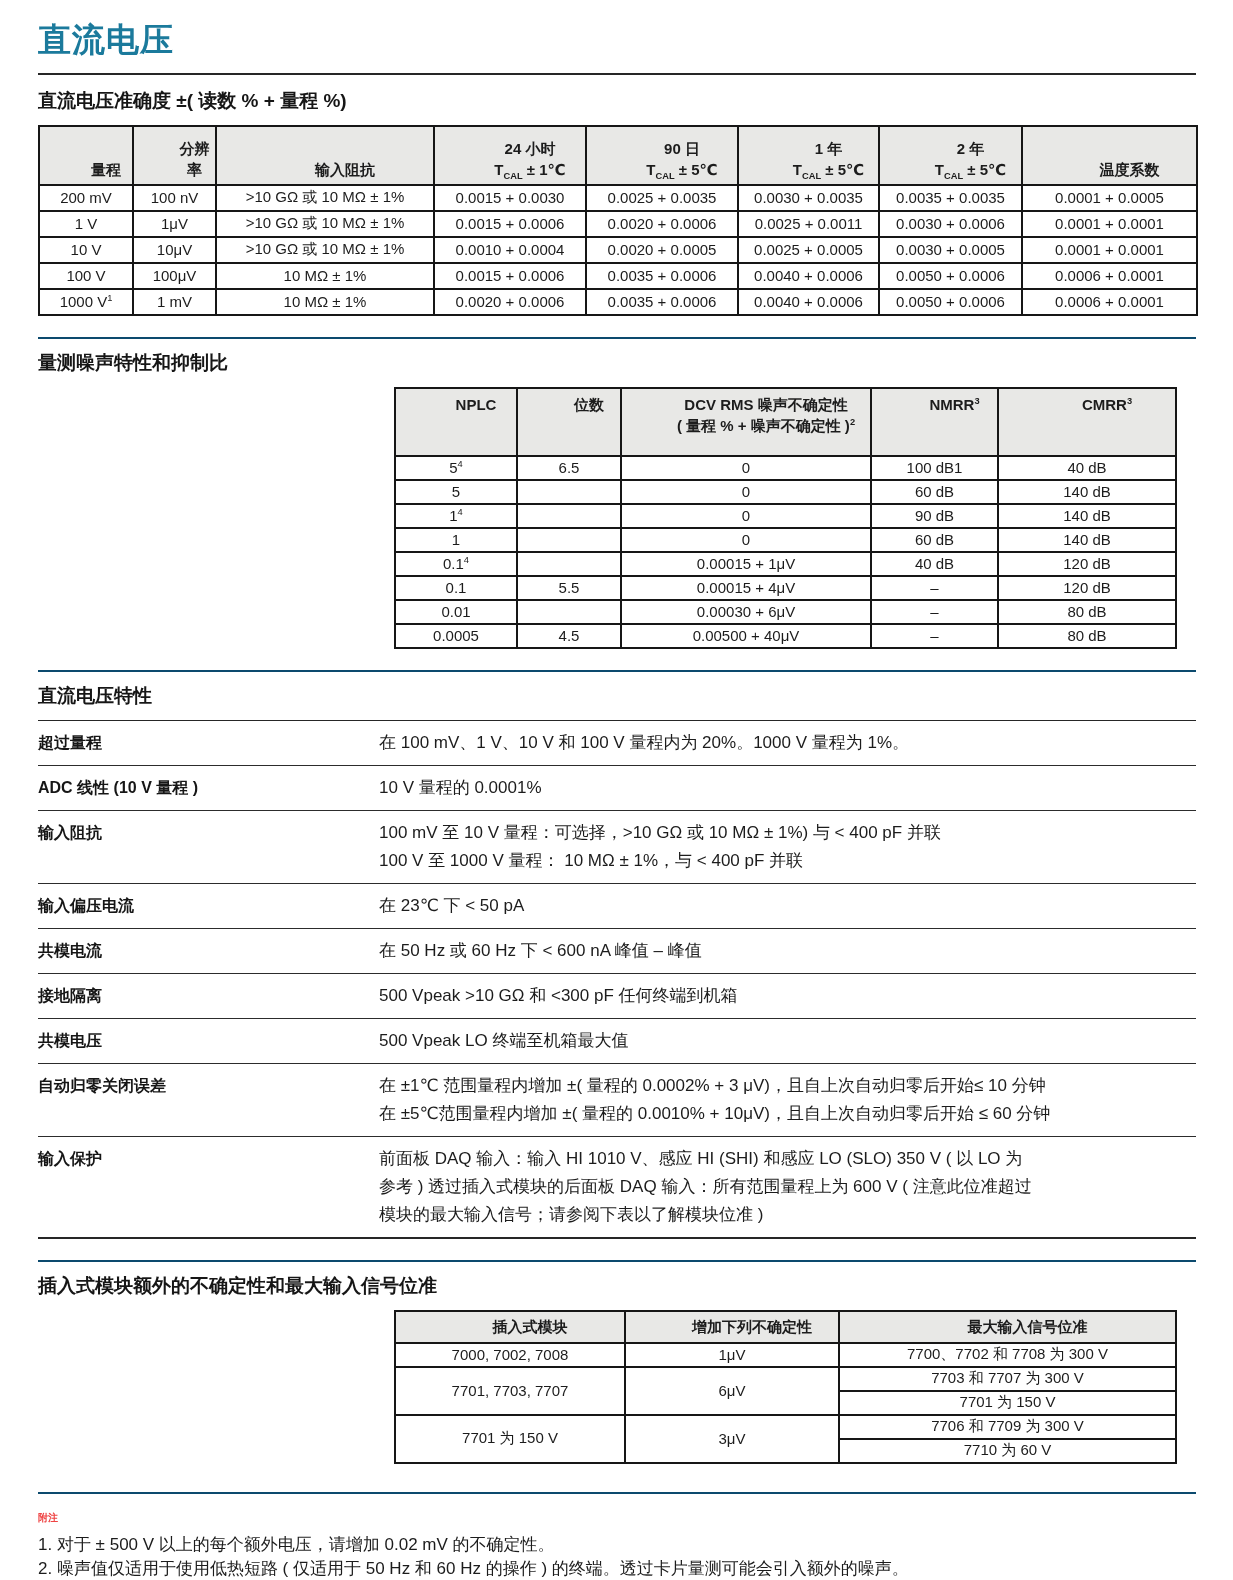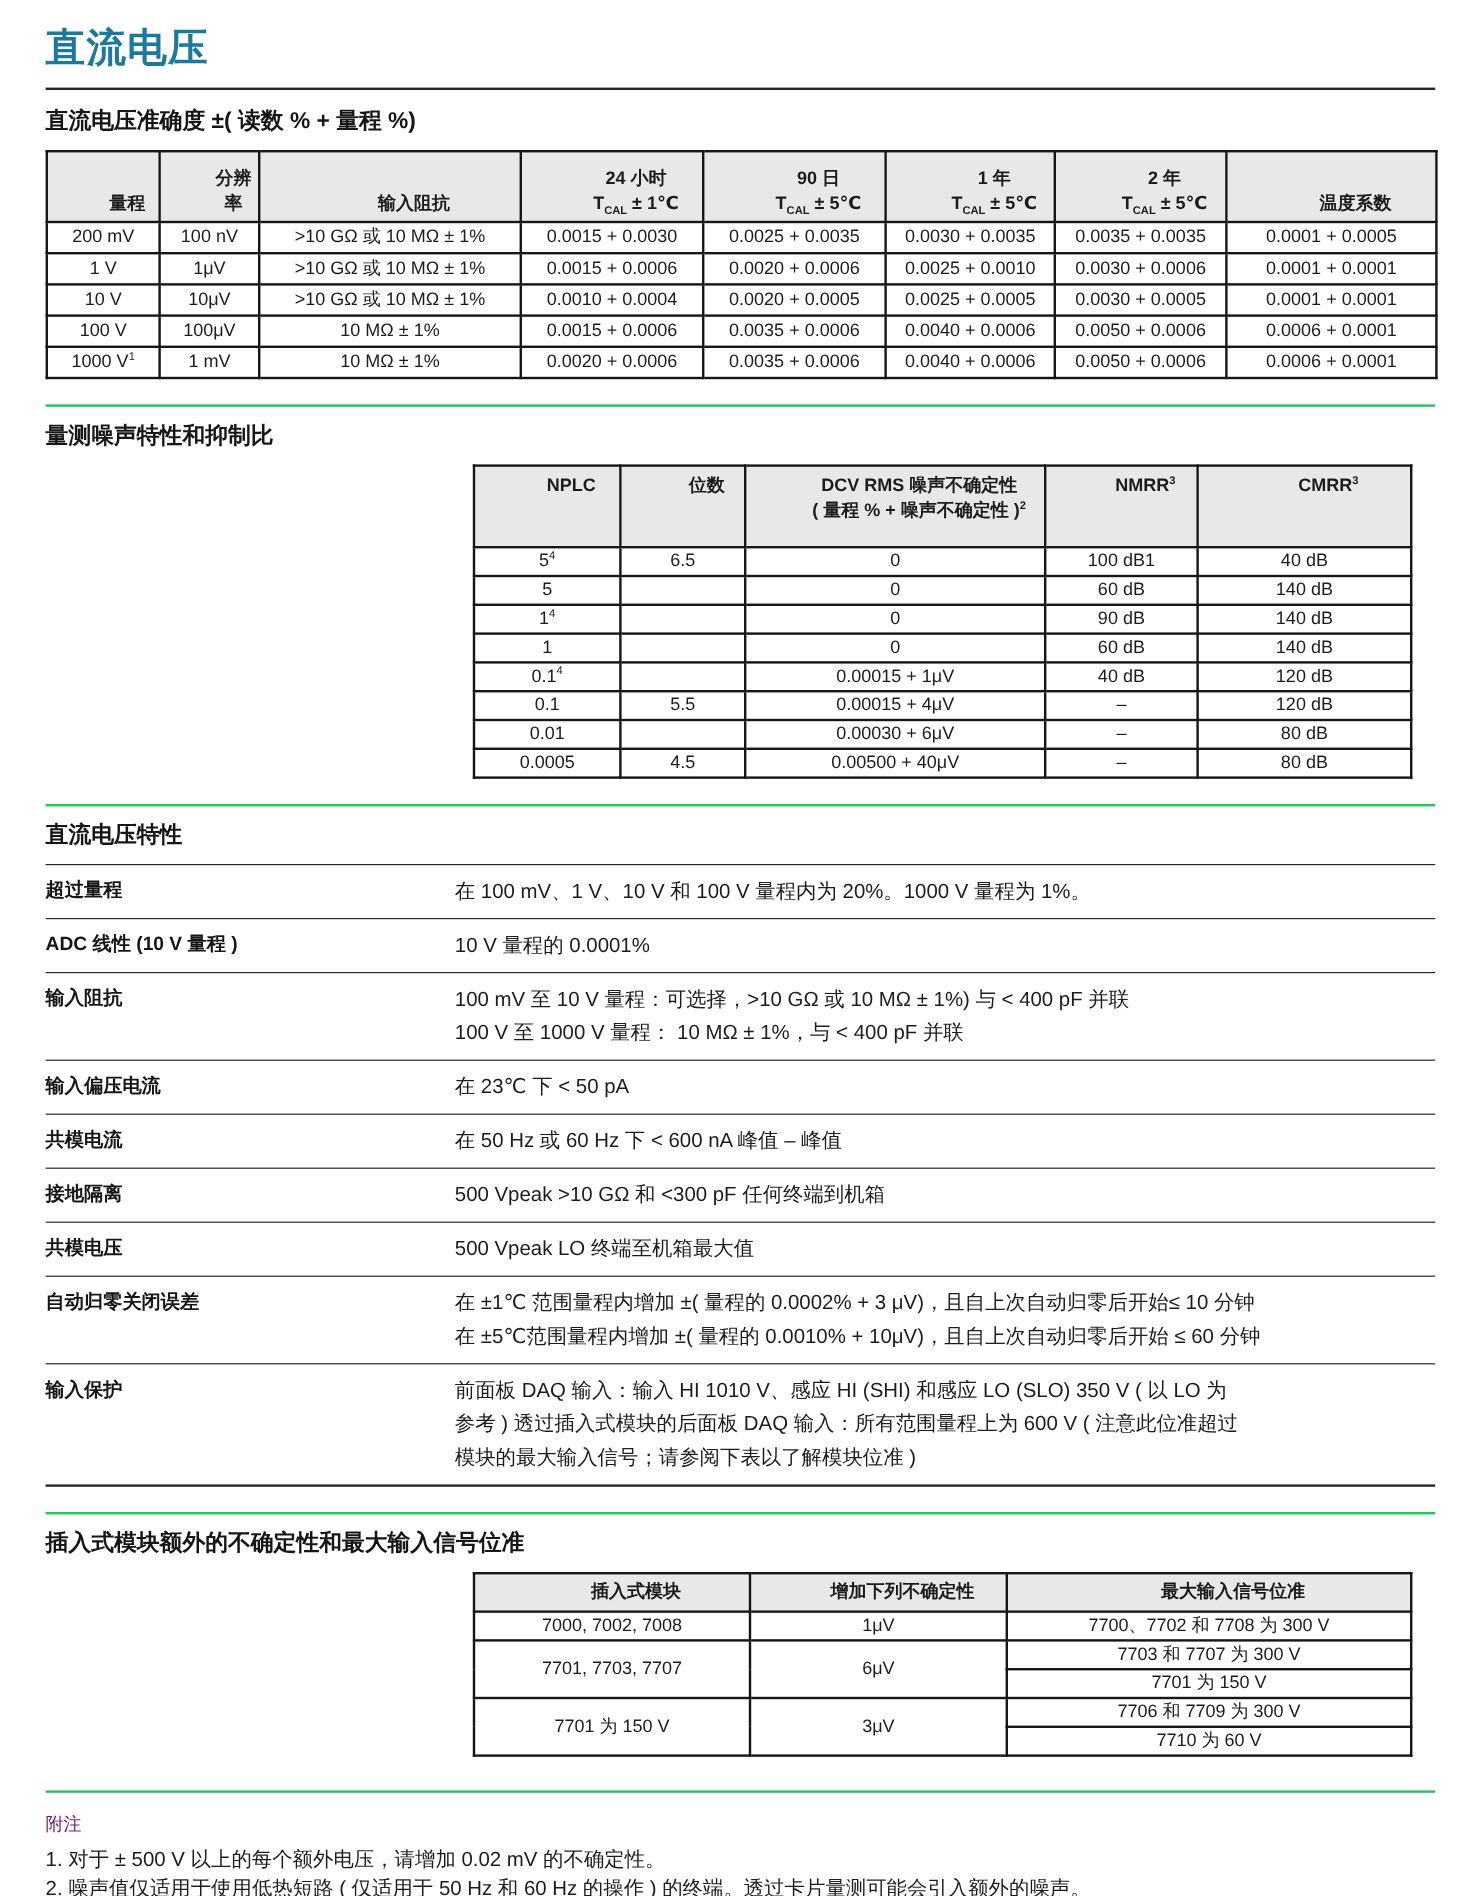--- a/index.html
+++ b/index.html
@@ -23,21 +23,21 @@
   .title-rule{border-top:2px solid #262626;margin-top:13px;}
 
   
   .sec-heading{
     margin:0 0 11px 0;
     font-size:19px;
     font-weight:bold;
     color:#161616;
   }
   .sec{margin-top:13px;}
-  .rule-top{border-top:2px solid #22c55e;padding-top:11px;margin-top:21px;}
+  .rule-top{border-top:2px solid #0c4a6e;padding-top:11px;margin-top:21px;}
 
   
   table.spec-table{
     border-collapse:collapse;
     table-layout:fixed;
     font-size:15px;
     color:#1c1c1c;
   }
   table.spec-table th,
   table.spec-table td{
@@ -88,23 +88,23 @@
   .spec-value{
     flex:1;
     font-size:17px;
     line-height:28px;
     color:#1c1c1c;
   }
 
   
   .notes-heading{
     margin:6px 0 8px 0;
-    font-size:15px;
-    font-weight:normal;
-    color:#701a75;
+    font-size:10px;
+    font-weight:bold;
+    color:#ef4444;
   }
   .note-line{
     font-size:17px;
     line-height:24px;
     color:#1c1c1c;
   }
 </style>
 </head>
 <body>
 
@@ -152,21 +152,21 @@
             <td>0.0030 + 0.0035</td>
             <td>0.0035 + 0.0035</td>
             <td>0.0001 + 0.0005</td>
           </tr>
           <tr>
             <td>1 V</td>
             <td>1μV</td>
             <td>&gt;10 GΩ 或 10 MΩ ± 1%</td>
             <td>0.0015 + 0.0006</td>
             <td>0.0020 + 0.0006</td>
-            <td>0.0025 + 0.0010</td>
+            <td>0.0025 + 0.0011</td>
             <td>0.0030 + 0.0006</td>
             <td>0.0001 + 0.0001</td>
           </tr>
           <tr>
             <td>10 V</td>
             <td>10μV</td>
             <td>&gt;10 GΩ 或 10 MΩ ± 1%</td>
             <td>0.0010 + 0.0004</td>
             <td>0.0020 + 0.0005</td>
             <td>0.0025 + 0.0005</td>

